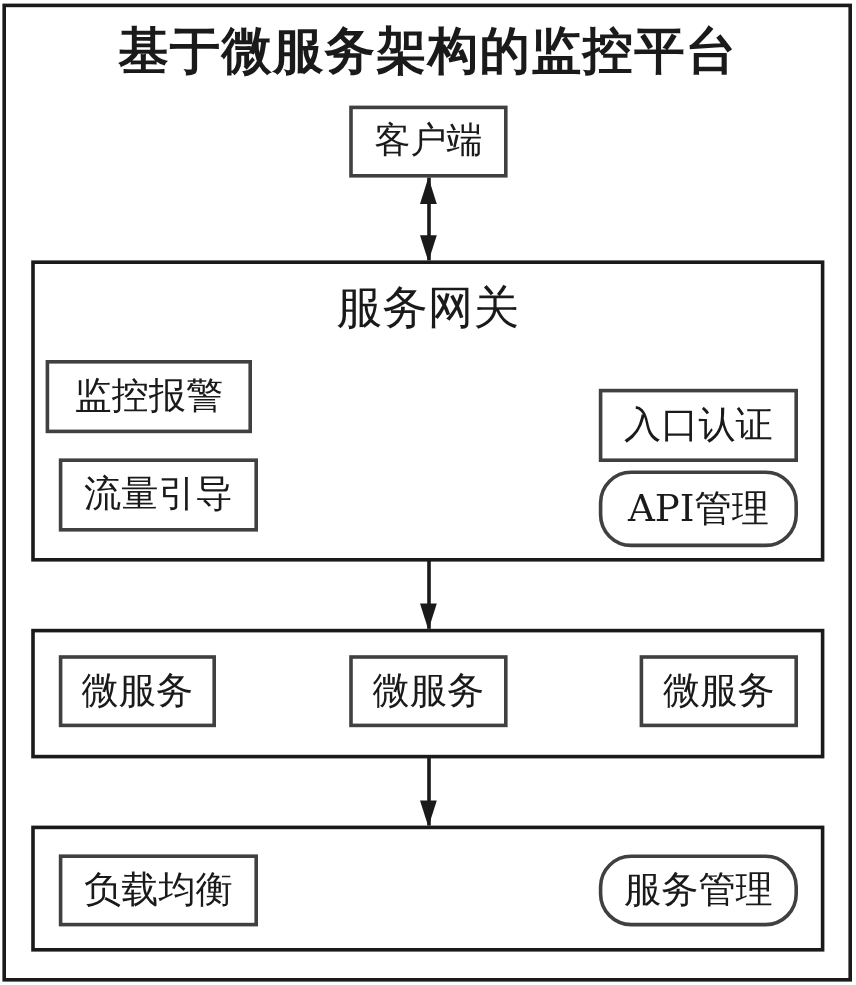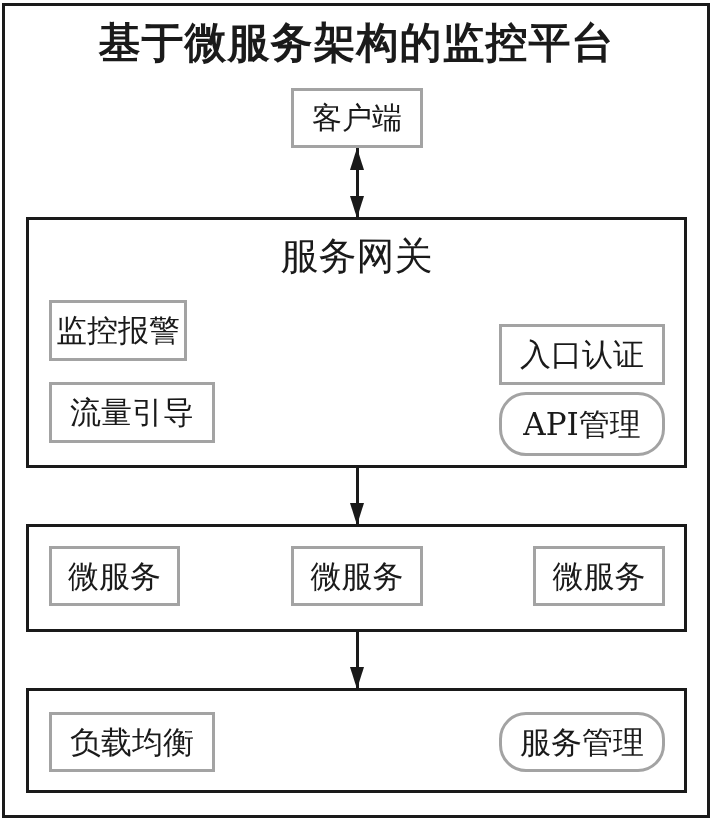--- a/index.html
+++ b/index.html
@@ -38,21 +38,21 @@
     line-height: 40px;
     font-weight: bold;
     letter-spacing: 1px;
     font-family: "DejaVu Serif", "Liberation Serif", serif;
     white-space: nowrap;
   }
   
   .box {
     position: absolute;
     box-sizing: border-box;
-    border: 3px solid #a3a3a3;
+    border: 3px solid #404040;
     background: #ffffff;
     display: flex;
     align-items: center;
     justify-content: center;
     text-align: right;
     font-size: 31px;
     line-height: 1;
     font-family: "DejaVu Serif", "Liberation Serif", serif;
     white-space: nowrap;
   }
@@ -81,21 +81,21 @@
     font-size: 30px;
   }
   
   #gateway-container {
     left: 26px;
     top: 217px;
     width: 661px;
     height: 251px;
   }
   #gateway-label { top: 239px; }
-  #gw-monitor-alarm { left: 49px; top: 300px; width: 138px; height: 61px; }
+  #gw-monitor-alarm { left: 38px; top: 300px; width: 172px; height: 61px; }
   #gw-traffic-guide { left: 49px; top: 382px; width: 166px; height: 61px; }
   #gw-entry-auth   { left: 499px; top: 300px; width: 166px; height: 61px; margin-top: 24px; }
   #gw-api-manage   { left: 499px; top: 392px; width: 166px; height: 64px; border-radius: 27px; }
   
   #microservice-container {
     left: 26px;
     top: 524px;
     width: 661px;
     height: 108px;
   }

